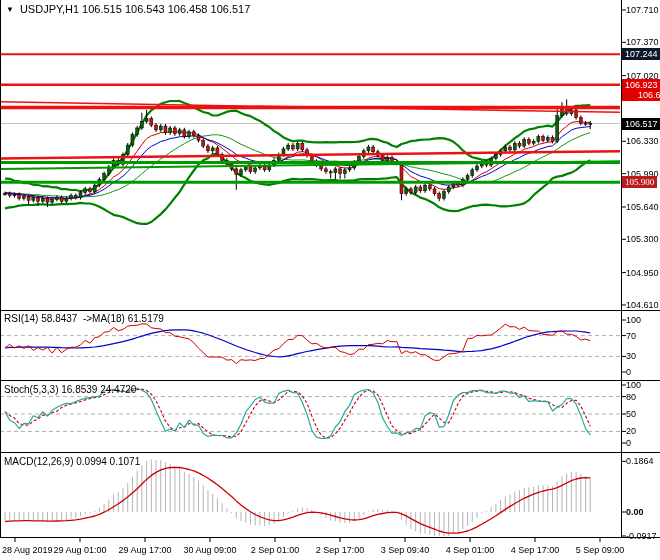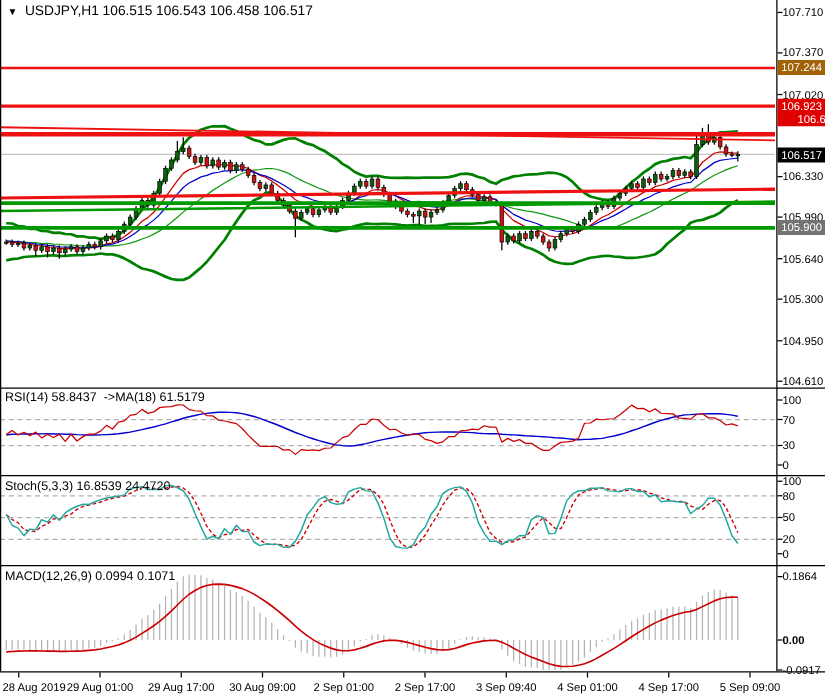--- a/index.html
+++ b/index.html
@@ -494,26 +494,26 @@
   <div id="labels-layer">
       <div class="ax-label" style="top: 4.97412px; left: 626px;">107.710</div>
       <div class="ax-label" style="top: 37.3285px; left: 626px;">107.370</div>
       <div class="ax-label" style="top: 70.6345px; left: 626px;">107.020</div>
       <div class="ax-label" style="top: 136.295px; left: 626px; text-align: right;">106.330</div>
       <div class="ax-label" style="top: 168.649px; left: 626px;">105.990</div>
       <div class="ax-label" style="top: 201.955px; left: 626px;">105.640</div>
       <div class="ax-label" style="top: 234.31px; left: 626px;">105.300</div>
       <div class="ax-label" style="top: 267.616px; left: 626px;">104.950</div>
       <div class="ax-label" style="top: 299.97px; left: 626px;">104.610</div>
-      <div class="ax-badge" style="top: 48.3187px; left: 622px; background: #a16207;">107.244</div>
+      <div class="ax-badge" style="top: 48.3187px; left: 622px; background: #0f172a;">107.244</div>
       <div class="ax-badge" style="top: 78.865px; left: 622px; background: rgb(224, 0, 0);">106.923</div>
       <div class="ax-badge" style="top: 89px; left: 622px; background: rgb(224, 0, 0); padding-left: 16px;">106.686</div>
       <div class="ax-badge" style="top: 117.5px; left: 622px; background: rgb(0, 0, 0);">106.517</div>
       <div class="ax-badge" style="top: 156.516px; left: 622px; background: rgb(8, 144, 0); margin-left: 40px;">106.107</div>
-      <div class="ax-badge" style="top: 176.214px; left: 622px; background: #737373;">105.900</div>
+      <div class="ax-badge" style="top: 176.214px; left: 622px; background: #b91c1c; font-family: Liberation Serif, serif;">105.900</div>
       <div class="ax-label" style="top: 315px; left: 626px;">100</div>
       <div class="ax-label" style="top: 330.6px; left: 626px;">70</div>
       <div class="ax-label" style="top: 351.4px; left: 626px;">30</div>
       <div class="ax-label" style="top: 367px; left: 626px;">0</div>
       <div class="ax-label" style="top: 380px; left: 626px;">100</div>
       <div class="ax-label" style="top: 391.6px; left: 626px;">80</div>
       <div class="ax-label" style="top: 409px; left: 626px;">50</div>
       <div class="ax-label" style="top: 426.4px; left: 626px;">20</div>
       <div class="ax-label" style="top: 438px; left: 626px;">0</div>
       <div class="ax-label" style="top: 456.299px; left: 626px;">0.1864</div>

